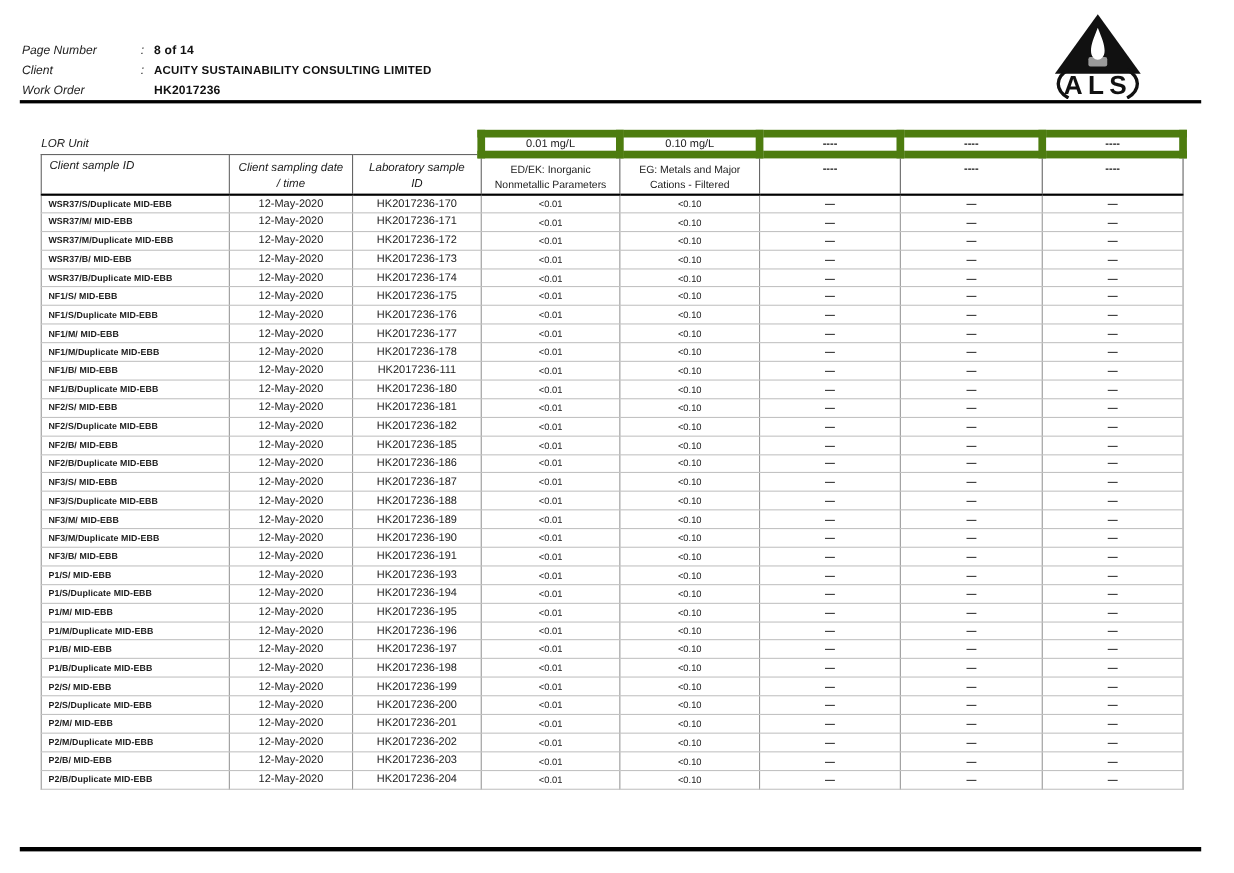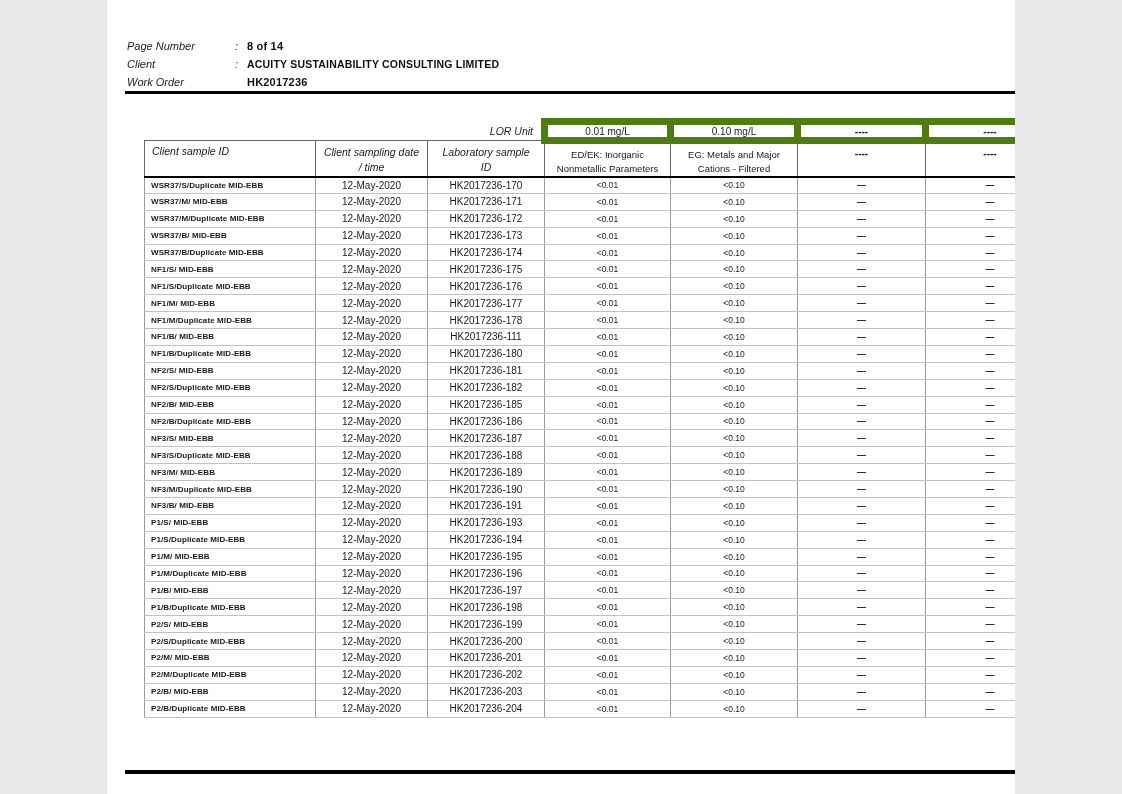--- a/index.html
+++ b/index.html
@@ -1,18 +1,18 @@
 <!DOCTYPE html>
 <html><head>
 <meta charset="utf-8">
 <style>
   * { margin:0; padding:0; box-sizing:border-box; }
   html,body { background:#e8e8e8; }
   .page {
-    position:relative; width:908px; height:794px; margin:0 auto;
+    position:relative; width:1122px; height:794px; margin:0 auto;
     background:#ffffff; color:#1a1a1a;
     font-family:"Liberation Sans","DejaVu Sans",sans-serif;
     overflow:hidden;
   }
   
   .doc-header { position:absolute; left:20px; top:40px; width:700px; }
   .hdr-row { display:flex; align-items:baseline; height:18px; }
   .hdr-label { width:108px; font-style:italic; font-size:11px; color:#222; }
   .hdr-colon { width:12px; font-style:italic; font-size:11px; color:#222; }
   .hdr-value { font-weight:bold; font-size:10.5px; color:#111; letter-spacing:.2px; }
@@ -33,21 +33,21 @@
   .submatrix b { font-weight:bold; }
   .lbl-italic { font-style:italic; font-size:10.5px; color:#222; }
   th.hA-col {
     border:1px solid #777; border-top:2px solid #333;
     font-weight:bold; font-size:10.5px; line-height:1.3;
     vertical-align:top; padding-top:3px; white-space:pre-line; text-align:center;
   }
   tr.rowA { height:31px; }
   
   tr.rowB { height:19px; }
-  td.hB-blank { border:none; text-align:right; vertical-align:middle; padding-right:8px; }
+  td.hB-blank { border:none; vertical-align:middle; padding-right:8px; }
   td.hB-col { border:7px solid #4d7c0f; font-size:10px; text-align:center; vertical-align:middle; }
   
   tr.rowC { height:36px;margin-top:33px; }
   tr.rowC th, tr.rowC td { border:1px solid #666; border-bottom:2.5px solid #000; vertical-align:top; padding-top:4px; }
   th.hC-sample { font-style:italic; font-weight:normal; font-size:10.5px; text-align:left; padding-left:7px; }
   th.hC-left  { font-style:italic; font-weight:normal; font-size:10.5px; text-align:center; white-space:pre-line; line-height:1.45; }
   td.hC-col { font-size:9.5px; line-height:1.45; text-align:center; white-space:pre-line; }
   td.hC-dash { font-weight:bold; font-size:10px; text-align:center; }
   
   tbody tr { height:16.9px; }

